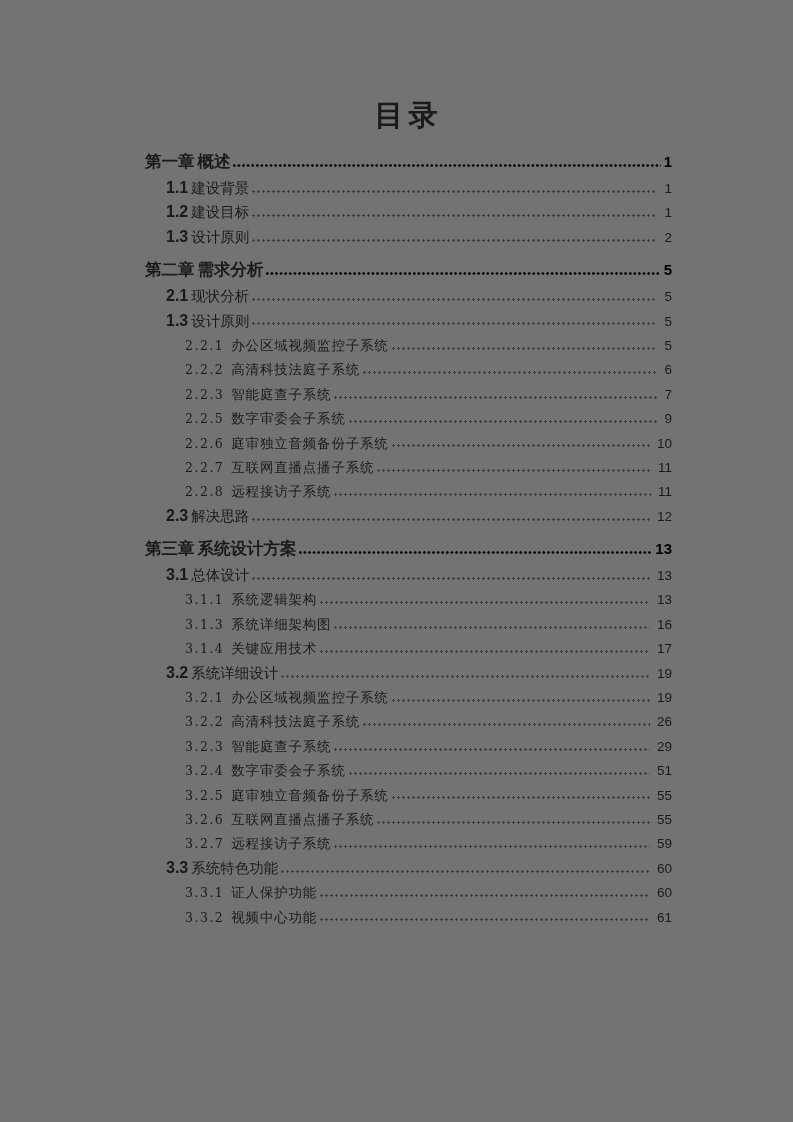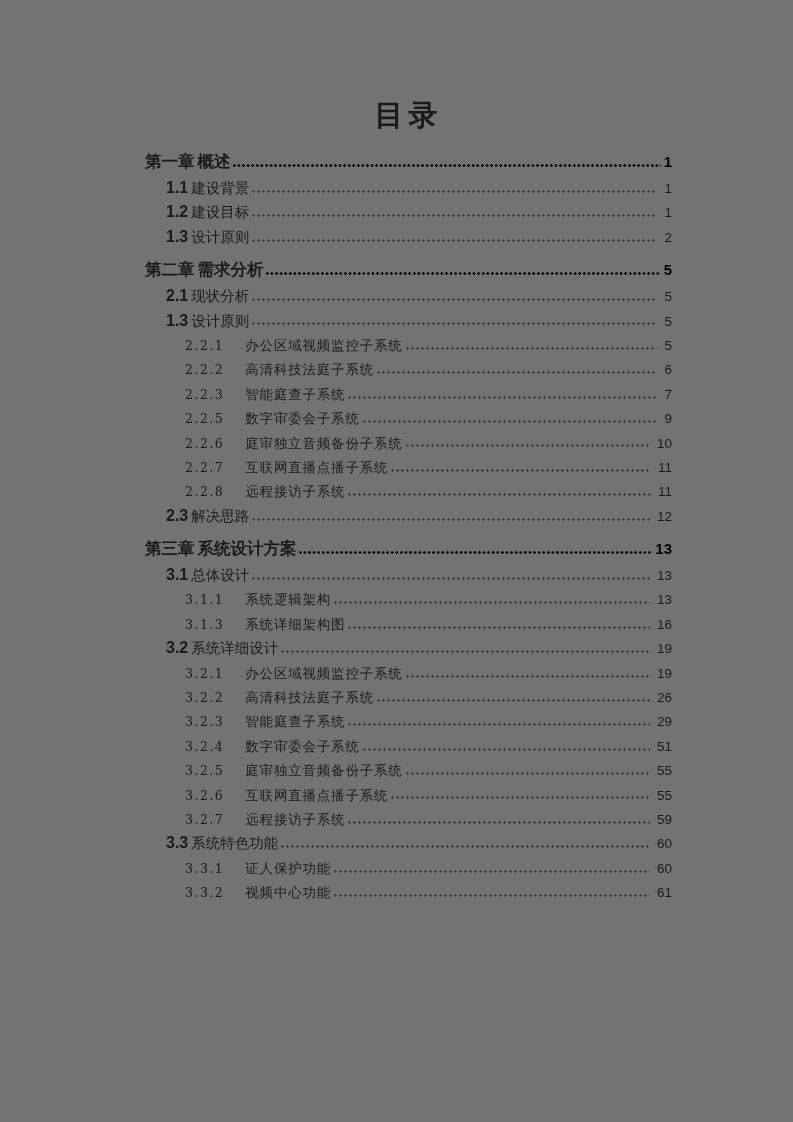--- a/index.html
+++ b/index.html
@@ -83,21 +83,21 @@
     font-family: "Liberation Sans", "DejaVu Sans", sans-serif;
     font-weight: 700;
     font-size: 16px;
     padding-left: 21px;
   }
   
   .toc-row.l3 .toc-num {
     padding-left: 40px;
     font-size: 12.5px;
     letter-spacing: 1.5px;
-    margin-right: 21px;
+    margin-right: 7px;
   }
   .toc-row.l3 .toc-label {
     font-size: 13.5px;
     letter-spacing: 0.8px;
     text-align: right;
   }
 </style>
 </head>
 <body>
 
@@ -212,20 +212,26 @@
     <span class="toc-label">系统逻辑架构</span>
     <span class="leader"></span>
     <span class="toc-page-num">13</span>
   </div>
       <div class="toc-row l3">
     <span class="toc-num">3.1.3</span>
     <span class="toc-label">系统详细架构图</span>
     <span class="leader"></span>
     <span class="toc-page-num">16</span>
   </div>
+      <div class="toc-row l3">
+    <span class="toc-num">3.1.4</span>
+    <span class="toc-label">关键应用技术</span>
+    <span class="leader"></span>
+    <span class="toc-page-num">17</span>
+  </div>
       <div class="toc-row l2">
     <span class="toc-num">3.2</span>
     <span class="toc-label">系统详细设计</span>
     <span class="leader"></span>
     <span class="toc-page-num">19</span>
   </div>
       <div class="toc-row l3">
     <span class="toc-num">3.2.1</span>
     <span class="toc-label">办公区域视频监控子系统</span>
     <span class="leader"></span>

